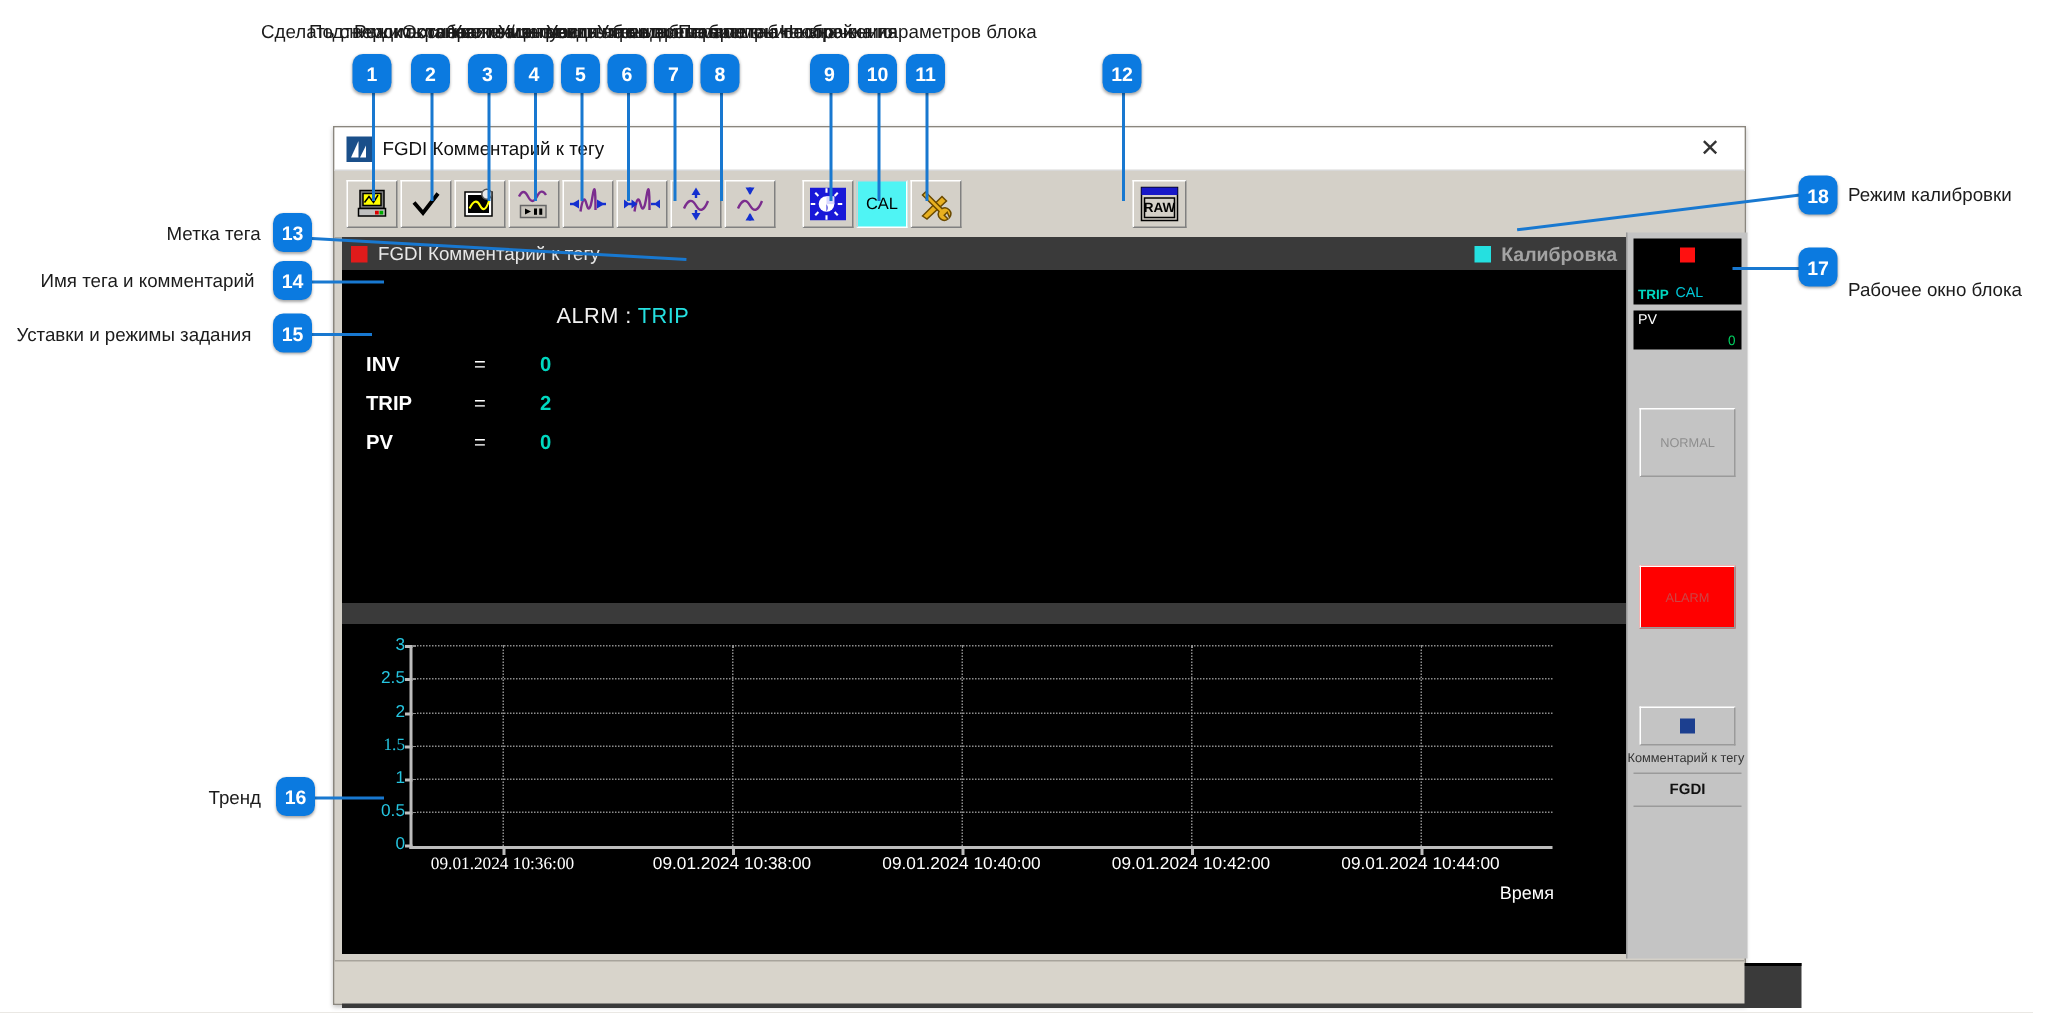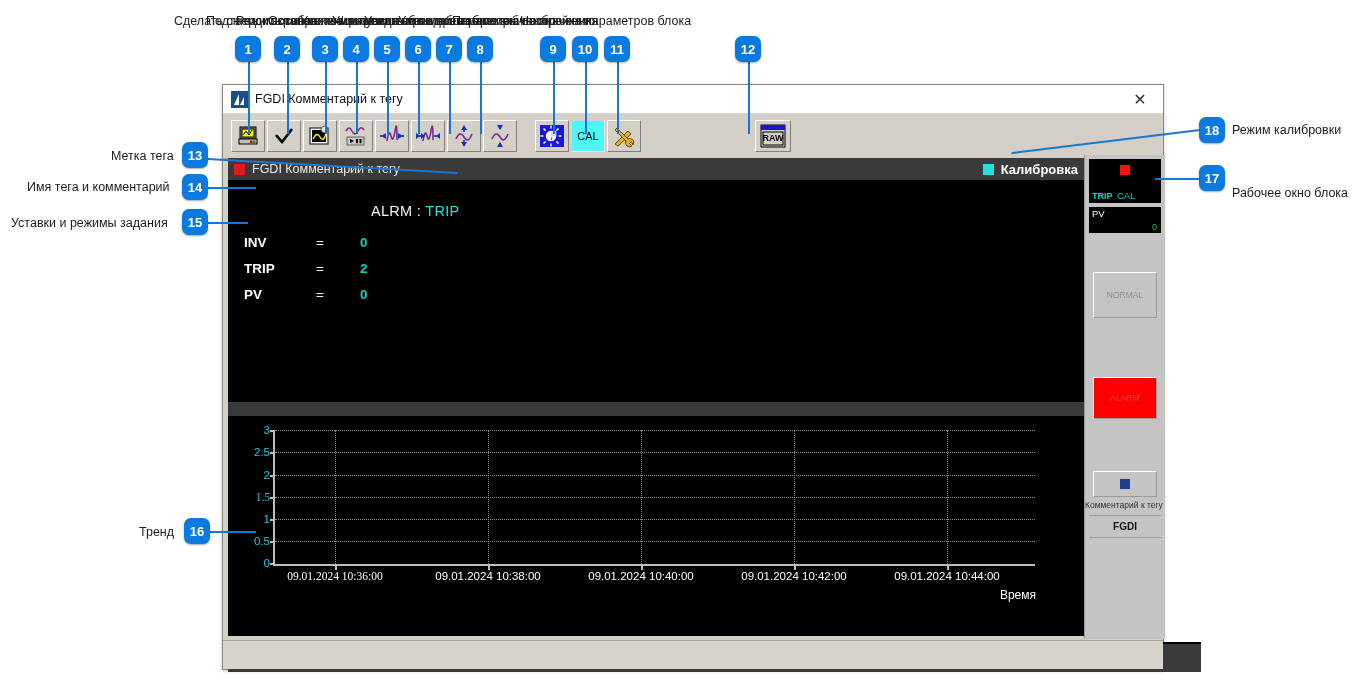--- a/index.html
+++ b/index.html
@@ -87,21 +87,21 @@
   }
   #fp-header{
     height:22px;background:#3a3a3a;display:flex;align-items:center;
     padding:0 6px;justify-content:space-between;
   }
   .hdr-left{display:flex;align-items:center;gap:7px;}
   .sq-red{width:11px;height:11px;background:#e01b1b;display:inline-block;}
   .sq-cyan{width:11px;height:11px;background:#25e0e0;display:inline-block;}
   #fp-tagname{font-size:12.5px;color:#e8e8e8;}
   .hdr-right{display:flex;align-items:center;gap:7px;}
-  #fp-calib{font-size:13px;color:#ffffff;font-weight:bold;}
+  #fp-calib{font-size:13px;color:#a3a3a3;font-weight:bold;}
 
   #fp-main{position:relative;height:222px;background:#000;}
   #alrm-line{
     position:absolute;left:143px;top:23px;font-size:14.5px;
     color:#f2f2f2;letter-spacing:.3px;
   }
   #alrm-line .val{color:#25e0e0;}
   .param-row{position:absolute;font-size:13.5px;font-weight:bold;}
   .param-name{position:absolute;color:#ffffff;}
   .param-eq{position:absolute;color:#ffffff;font-weight:normal;}

